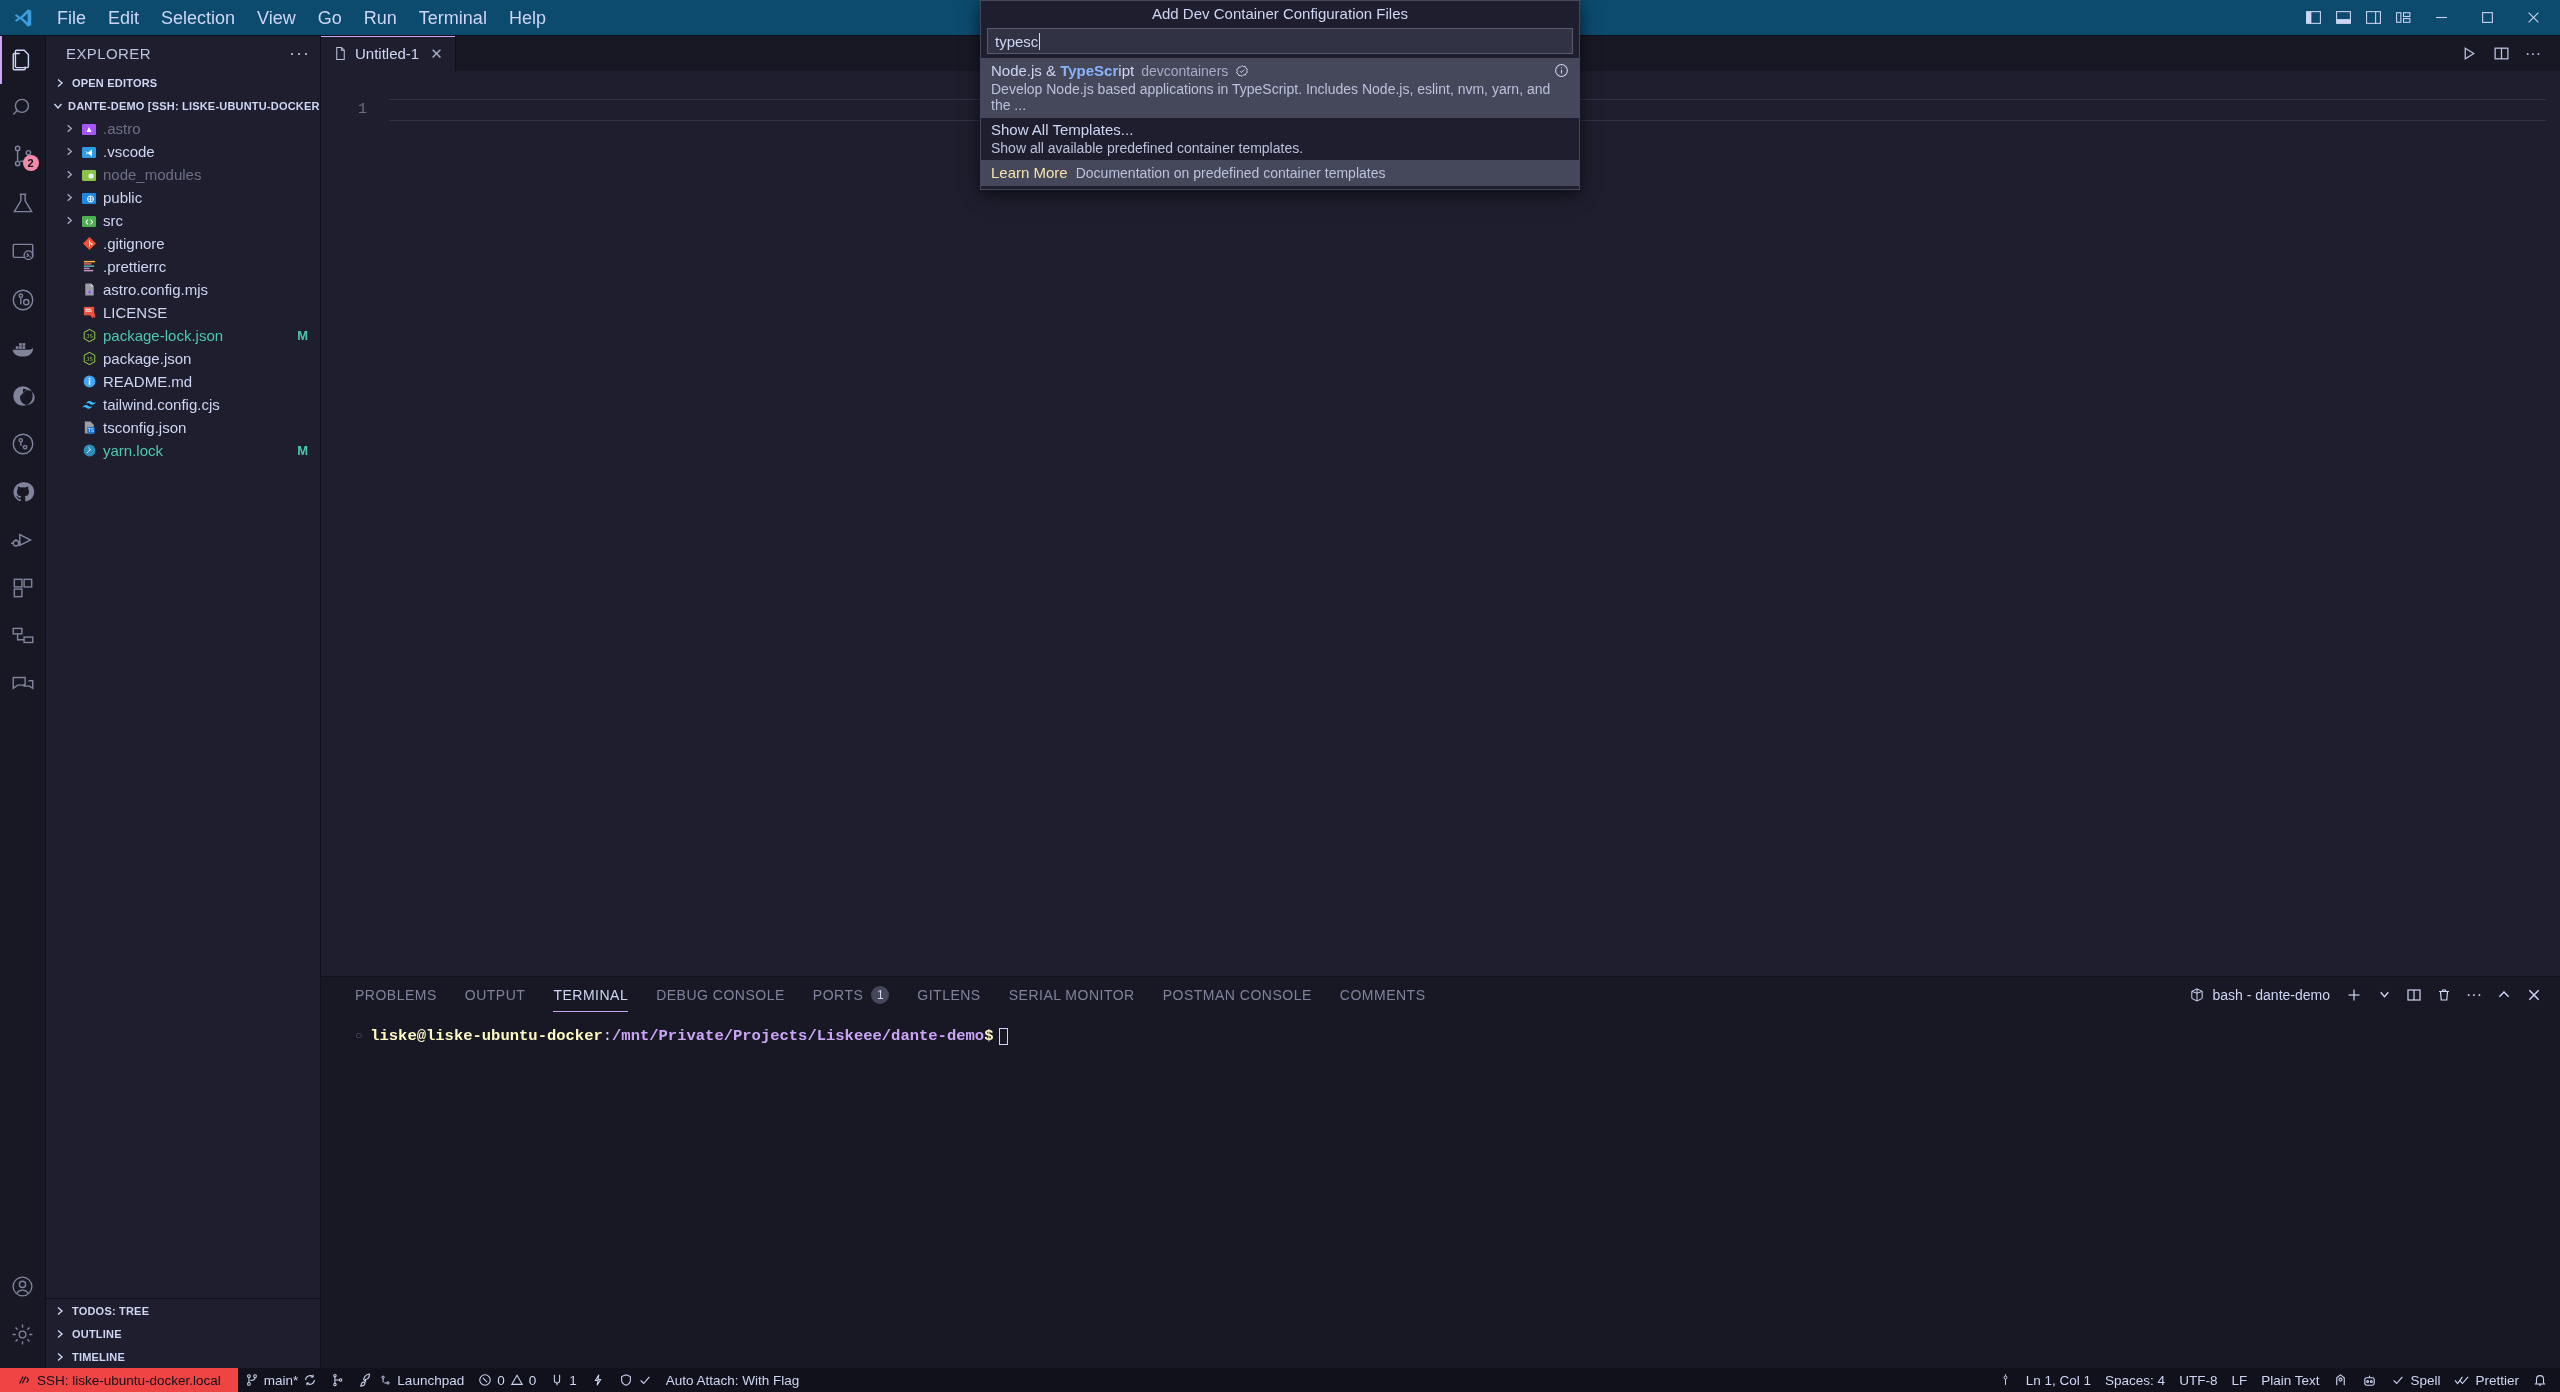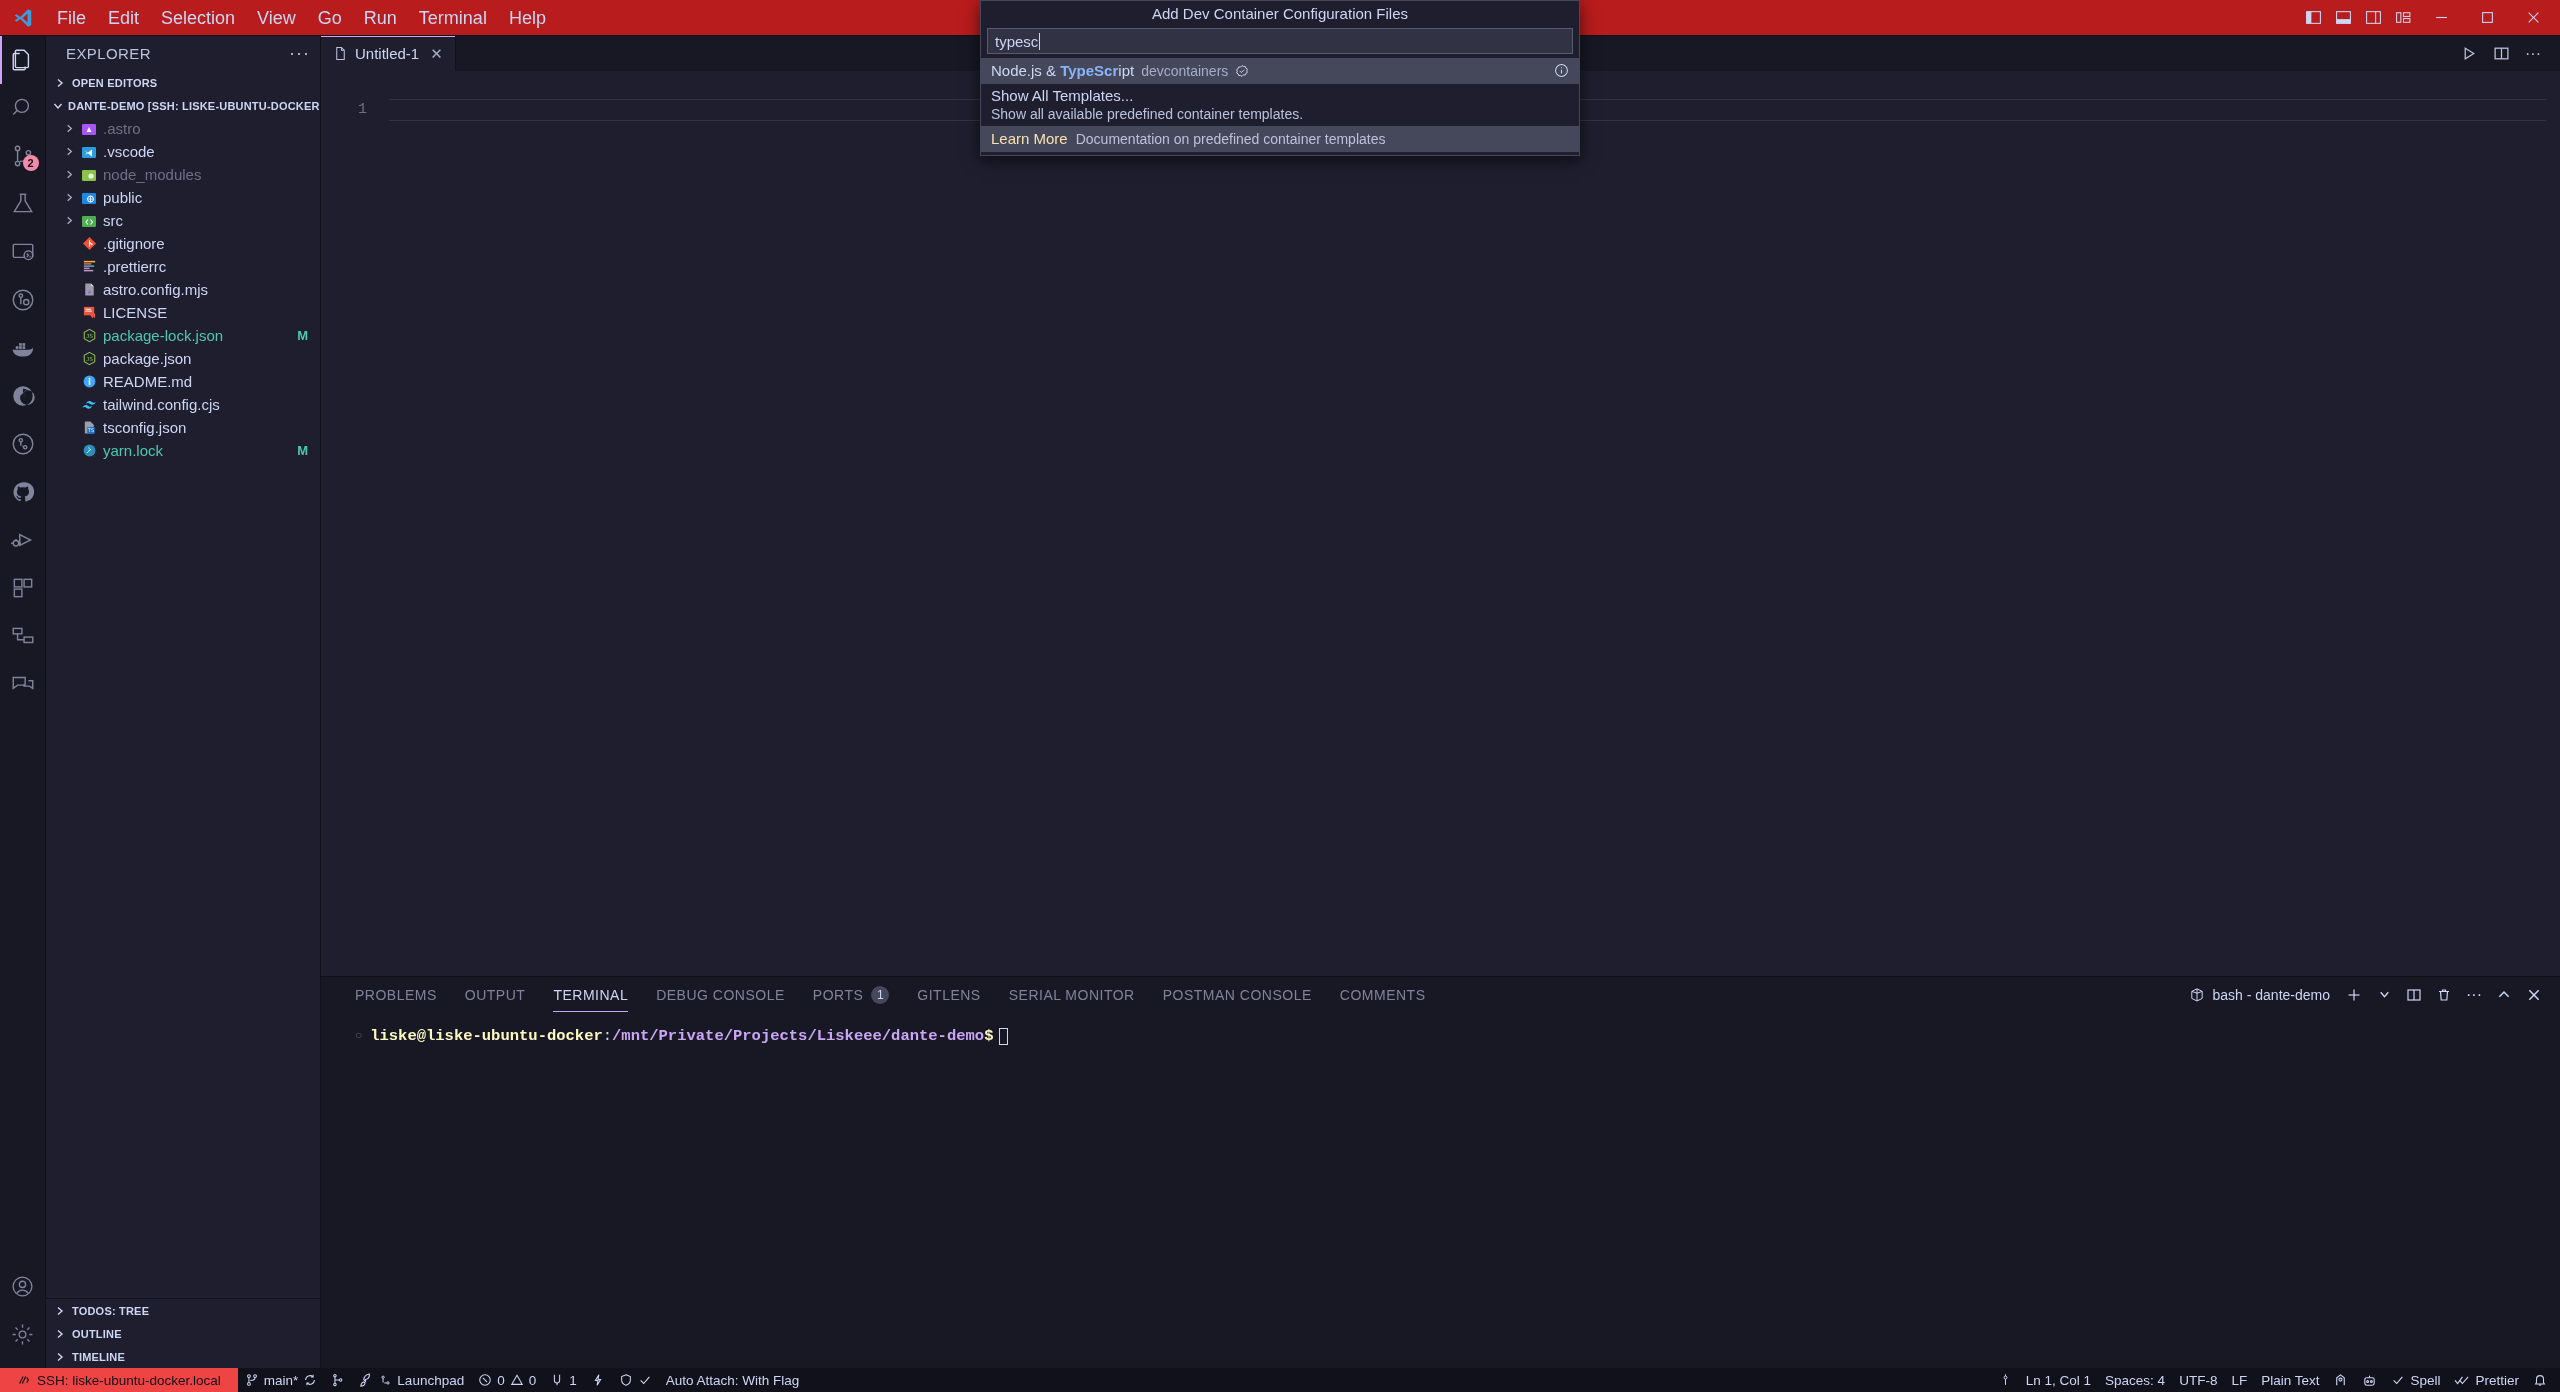--- a/index.html
+++ b/index.html
@@ -8,21 +8,21 @@
     background: #1e1e2e;
     font-family: "Liberation Sans", sans-serif;
     overflow: hidden;
     -webkit-font-smoothing: antialiased;
   }
   body { display: flex; flex-direction: column; color: #cdd6f4; }
 
   
   .titlebar {
     height: 36px; min-height: 36px;
-    background: #b91c1c;
+    background: #0c4a6e;
     display: flex; 
     border-bottom: 1px solid #11111b;
     position: relative; z-index: 5;
   }
   .tb-logo { width: 46px; display: flex; align-items: center; justify-content: center; }
   .menubar { display: flex; align-items: center; height: 100%; }
   .menu-item {
     font-size: 18px; color: #cdd6f4; padding: 0 11px;
     line-height: 36px; cursor: default; white-space: nowrap;
   }
@@ -998,20 +998,21 @@
               <path d="M5.6 8.1l1.7 1.7 3.1-3.3"></path>
             </svg>
         </span>
         <span class="qp-info">
           <svg width="15" height="15" viewBox="0 0 16 16" fill="none" stroke="currentColor" stroke-width="1.1">
               <circle cx="8" cy="8" r="6.3"></circle>
               <path d="M8 7.2v4M8 4.6v1"></path>
             </svg>
         </span>
       </div>
+      <div class="qp-sub">Develop Node.js based applications in TypeScript. Includes Node.js, eslint, nvm, yarn, and the ...</div>
     </div>
 
     <div class="qp-row-simple">
       <div class="qp-row-main">
           <span>Show All Templates...</span>
         </div>
       <div class="qp-sub">Show all available predefined container templates.</div>
     </div>
 
     <div class="qp-learn">

